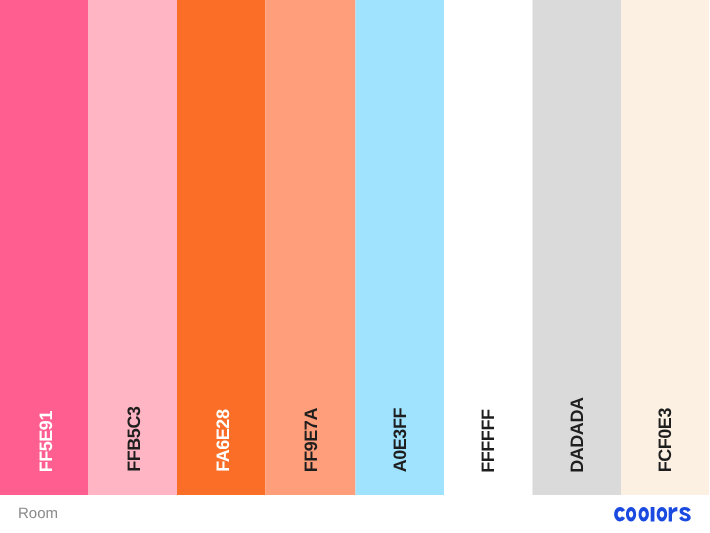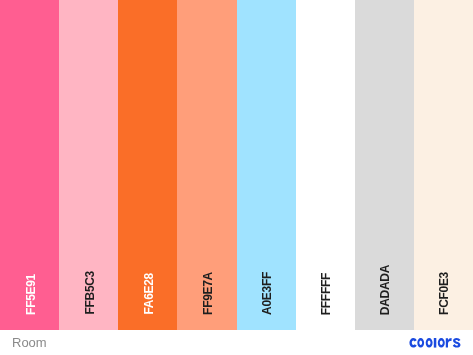--- a/index.html
+++ b/index.html
@@ -53,21 +53,21 @@
     left: 0;
     top: 330px;
     width: 473px;
     height: 25px;
     background: #ffffff;
   }
   .footer-name {
     position: absolute;
     left: 12px;
     top: 8px;
-    font-size: 13px;
+    font-size: 10px;
     line-height: 10px;
     color: #8a8a8a;
     letter-spacing: 0px;
     white-space: nowrap;
   }
   .logo {
     position: absolute;
     left: 409.4px;
     top: 8.4px;
     line-height: 0;

